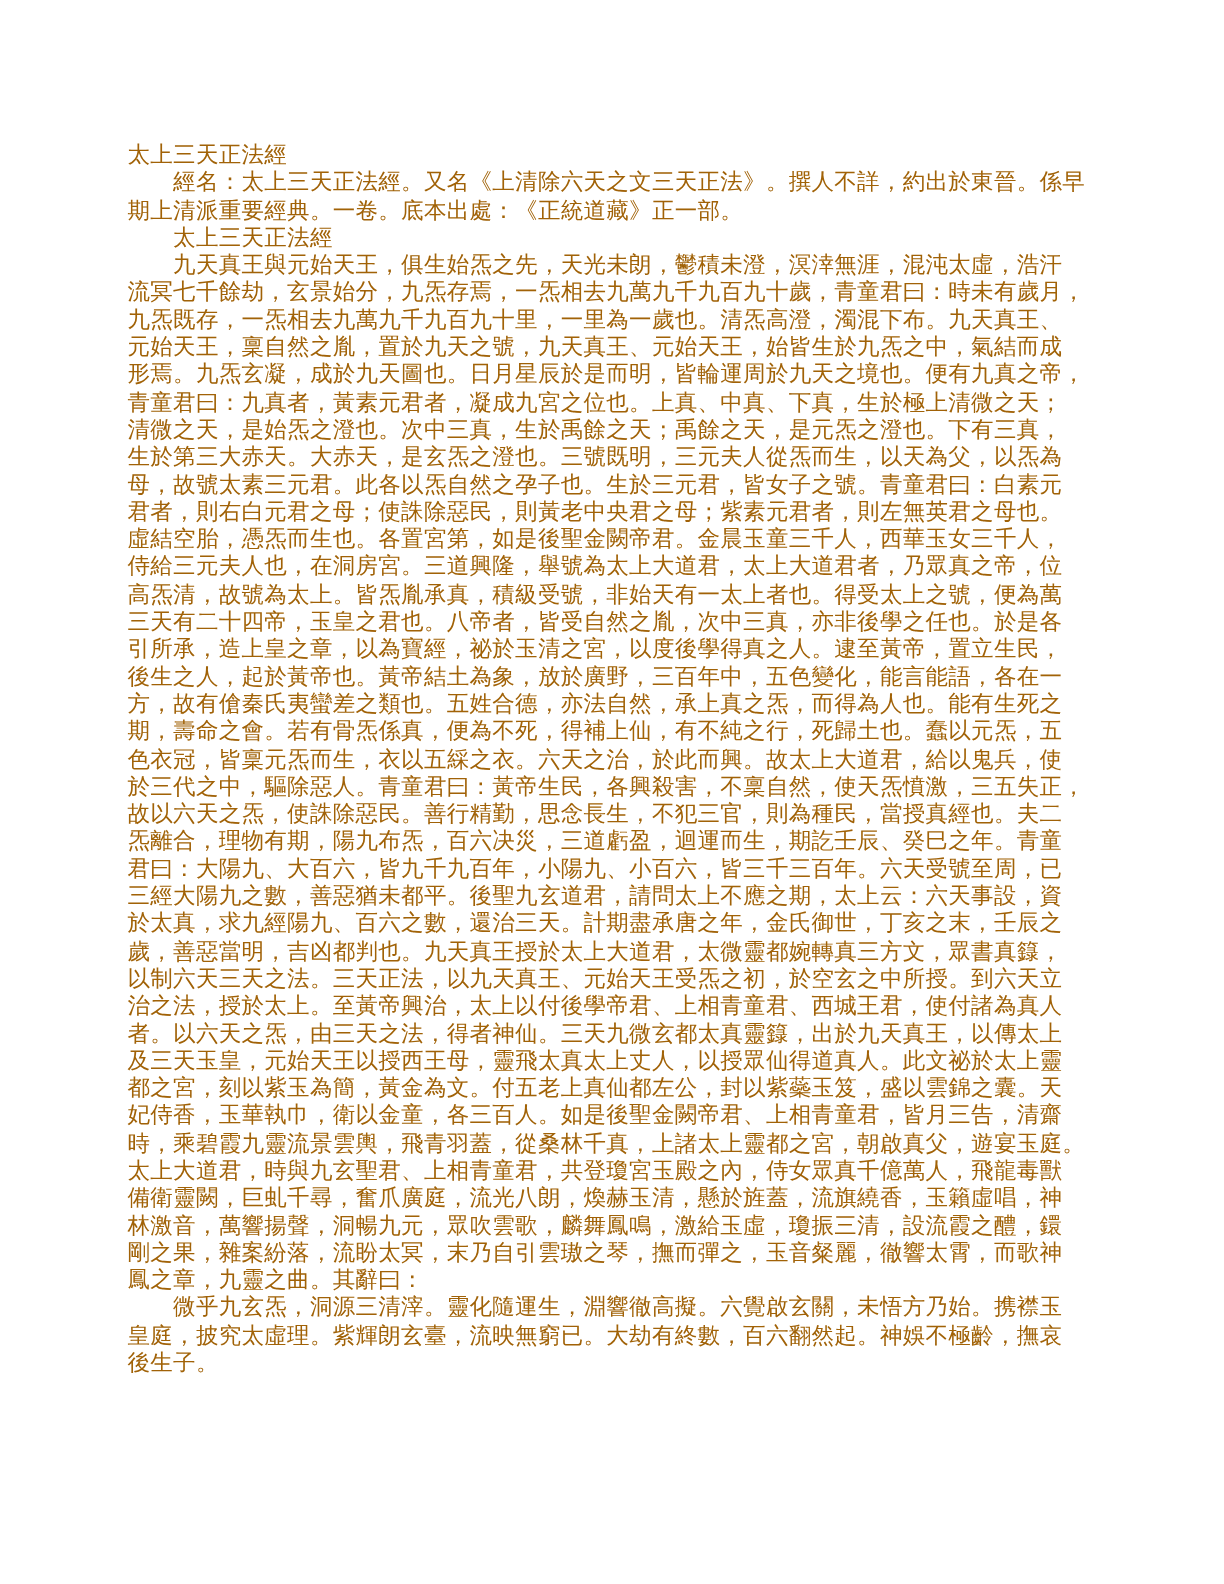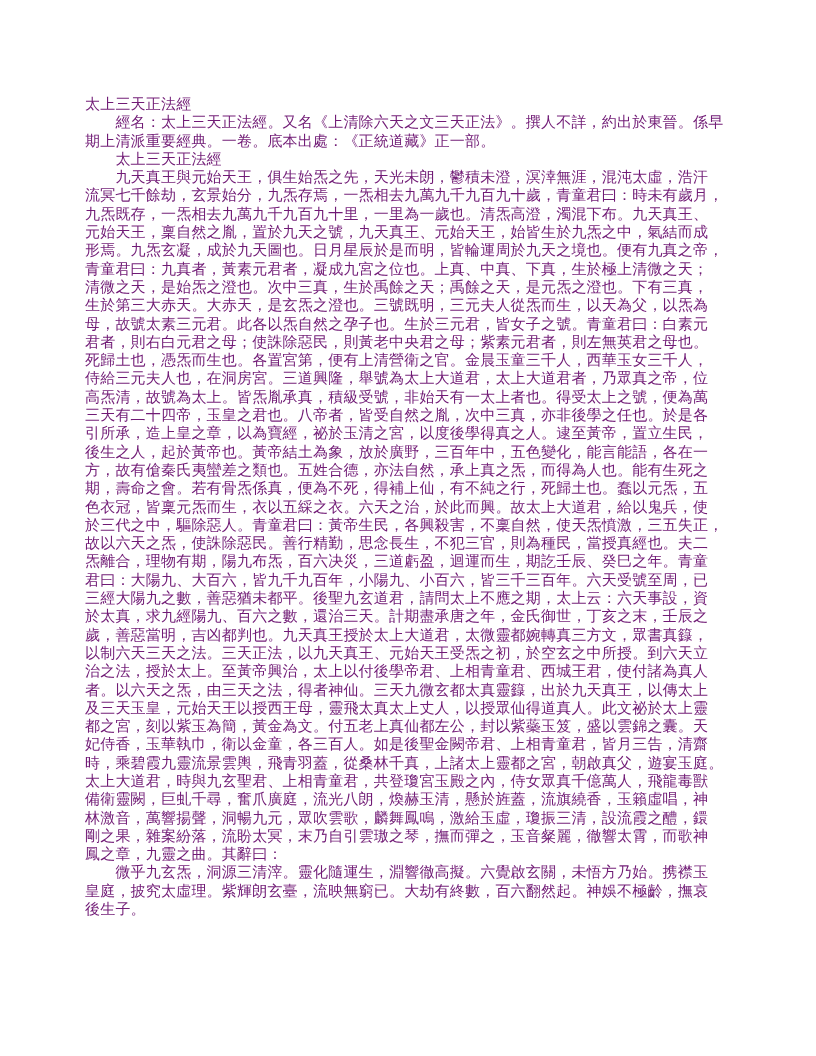--- a/index.html
+++ b/index.html
@@ -36,37 +36,37 @@
     white-space: pre;
     height: 18.3px;
     overflow: visible;
     letter-spacing: 0.2px;
   }
 </style>
 </head>
 <body style="background: rgb(255, 255, 255);">
 
 <div class="page">
-  <div class="text-block" style="color: #701a75;">
+  <div class="text-block" style="color: #a16207;">
 
   <div class="text-line">太上三天正法經</div>
       <div class="text-line">　　經名：太上三天正法經。又名《上清除六天之文三天正法》。撰人不詳，約出於東晉。係早</div>
       <div class="text-line">期上清派重要經典。一卷。底本出處：《正統道藏》正一部。</div>
       <div class="text-line">　　太上三天正法經</div>
       <div class="text-line">　　九天真王與元始天王，俱生始炁之先，天光未朗，鬱積未澄，溟涬無涯，混沌太虛，浩汗</div>
       <div class="text-line">流冥七千餘劫，玄景始分，九炁存焉，一炁相去九萬九千九百九十歲，青童君曰：時未有歲月，</div>
       <div class="text-line">九炁既存，一炁相去九萬九千九百九十里，一里為一歲也。清炁高澄，濁混下布。九天真王、</div>
       <div class="text-line">元始天王，稟自然之胤，置於九天之號，九天真王、元始天王，始皆生於九炁之中，氣結而成</div>
       <div class="text-line">形焉。九炁玄凝，成於九天圖也。日月星辰於是而明，皆輪運周於九天之境也。便有九真之帝，</div>
       <div class="text-line">青童君曰：九真者，黃素元君者，凝成九宮之位也。上真、中真、下真，生於極上清微之天；</div>
       <div class="text-line">清微之天，是始炁之澄也。次中三真，生於禹餘之天；禹餘之天，是元炁之澄也。下有三真，</div>
       <div class="text-line">生於第三大赤天。大赤天，是玄炁之澄也。三號既明，三元夫人從炁而生，以天為父，以炁為</div>
       <div class="text-line">母，故號太素三元君。此各以炁自然之孕子也。生於三元君，皆女子之號。青童君曰：白素元</div>
       <div class="text-line">君者，則右白元君之母；使誅除惡民，則黃老中央君之母；紫素元君者，則左無英君之母也。</div>
-      <div class="text-line">死歸土也，憑炁而生也。各置宮第，便有上清營衛之官。金晨玉童三千人，西華玉女三千人，</div>
+      <div class="text-line">虛結空胎，憑炁而生也。各置宮第，如是後聖金闕帝君。金晨玉童三千人，西華玉女三千人，</div>
       <div class="text-line">侍給三元夫人也，在洞房宮。三道興隆，舉號為太上大道君，太上大道君者，乃眾真之帝，位</div>
       <div class="text-line">高炁清，故號為太上。皆炁胤承真，積級受號，非始天有一太上者也。得受太上之號，便為萬</div>
       <div class="text-line">三天有二十四帝，玉皇之君也。八帝者，皆受自然之胤，次中三真，亦非後學之任也。於是各</div>
       <div class="text-line">引所承，造上皇之章，以為寶經，祕於玉清之宮，以度後學得真之人。逮至黃帝，置立生民，</div>
       <div class="text-line">後生之人，起於黃帝也。黃帝結土為象，放於廣野，三百年中，五色變化，能言能語，各在一</div>
       <div class="text-line">方，故有傖秦氏夷蠻差之類也。五姓合德，亦法自然，承上真之炁，而得為人也。能有生死之</div>
       <div class="text-line">期，壽命之會。若有骨炁係真，便為不死，得補上仙，有不純之行，死歸土也。蠢以元炁，五</div>
       <div class="text-line">色衣冠，皆稟元炁而生，衣以五綵之衣。六天之治，於此而興。故太上大道君，給以鬼兵，使</div>
       <div class="text-line">於三代之中，驅除惡人。青童君曰：黃帝生民，各興殺害，不稟自然，使天炁憤激，三五失正，</div>
       <div class="text-line">故以六天之炁，使誅除惡民。善行精勤，思念長生，不犯三官，則為種民，當授真經也。夫二</div>

